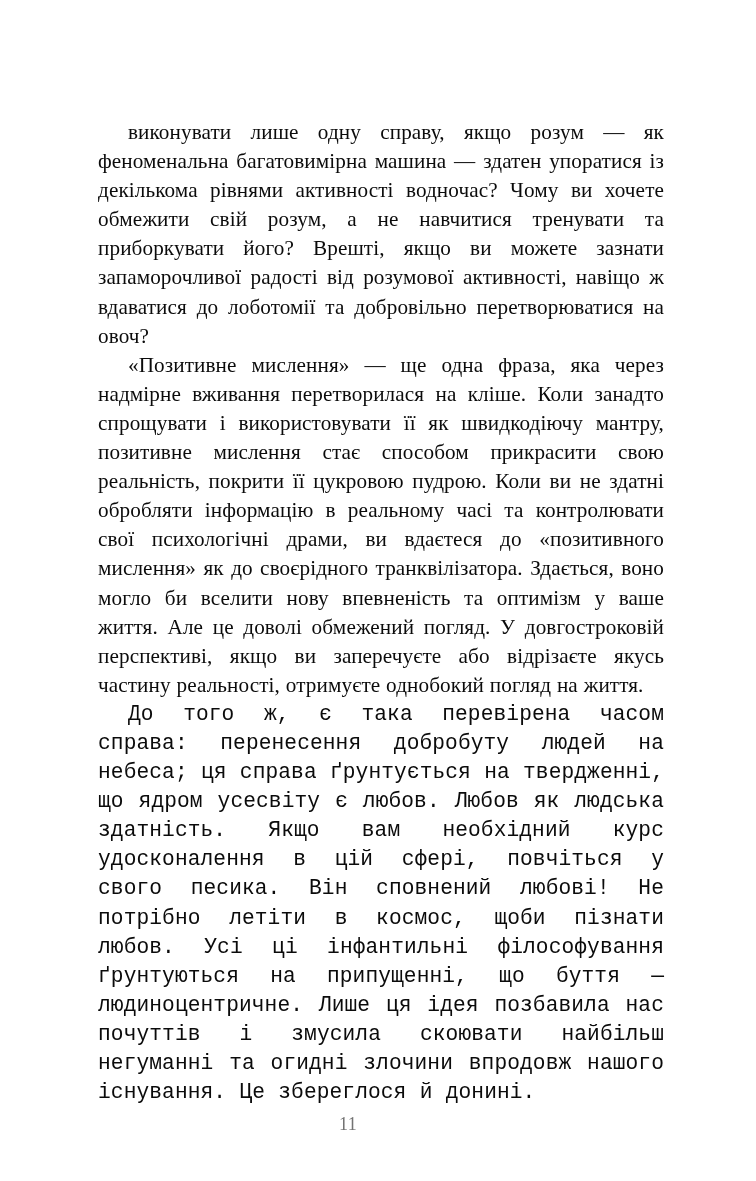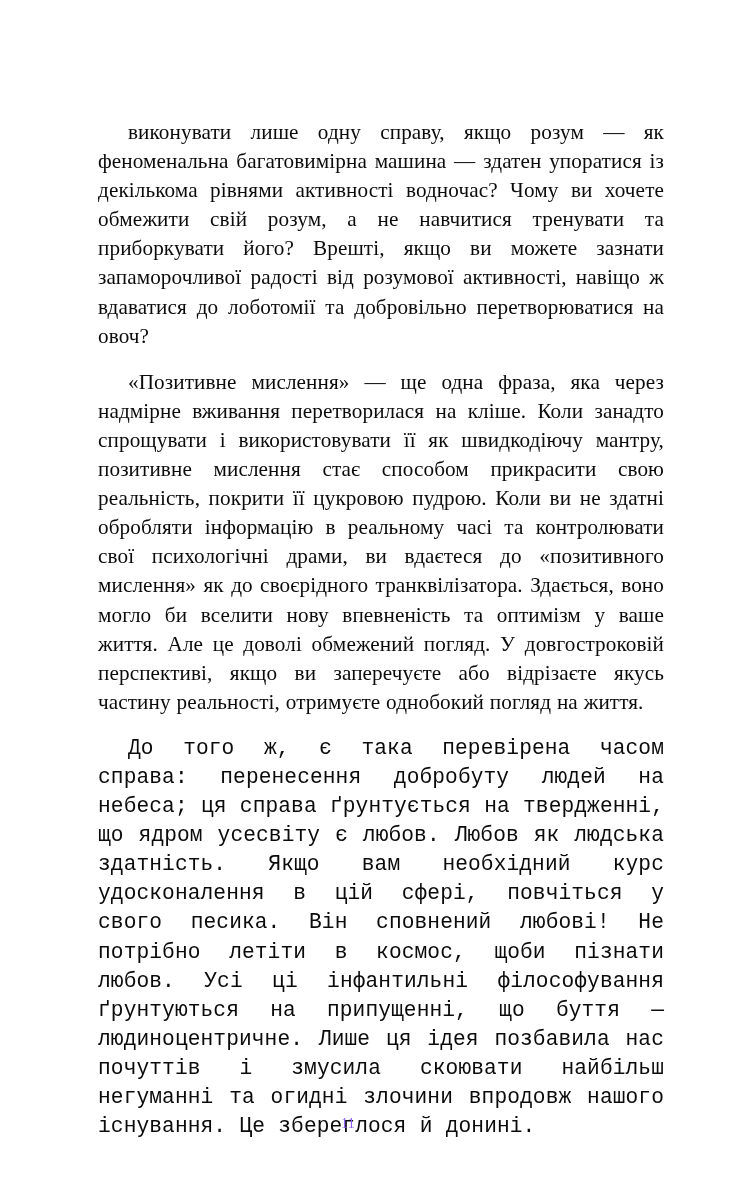--- a/index.html
+++ b/index.html
@@ -35,38 +35,38 @@
     line-height: 29.1px;
     text-align: justify;
     text-justify: inter-word;
     text-indent: 30px;
     hyphens: manual;
     -webkit-hyphens: manual;
     word-spacing: 0.02em;
     letter-spacing: 0.1px;
   }
   .para + .para {
-    margin-top: 17px;
+    margin-top: 0;
   }
   .para:last-of-type {
     text-align: justify;
   }
   .para.last-line-left {
     text-align-last: left;
     font-family: Liberation Mono, monospace;
   }
   .folio {
     position: absolute;
     left: 0;
     top: 1113px;
     width: 672px;
     text-align: center;
-    font-size: 14px;
+    font-size: 18px;
     line-height: 22px;
-    color: #8b5cf6;
+    color: #737373;
     letter-spacing: 0.3px;
   }
 </style>
 </head>
 <body>
 
 <div class="page">
 
   <div class="text-block">
     <p class="para">виконувати лише одну справу, якщо розум — як феноменальна багатовимірна машина — здатен упоратися із декількома рівнями активності водночас? Чому ви хочете обмежити свій розум, а не навчитися тренувати та приборкувати його? Врешті, якщо ви можете зазнати запаморочливої радості від розумової активності, навіщо ж вдаватися до лоботомії та добровільно перетворюватися на овоч?</p>

